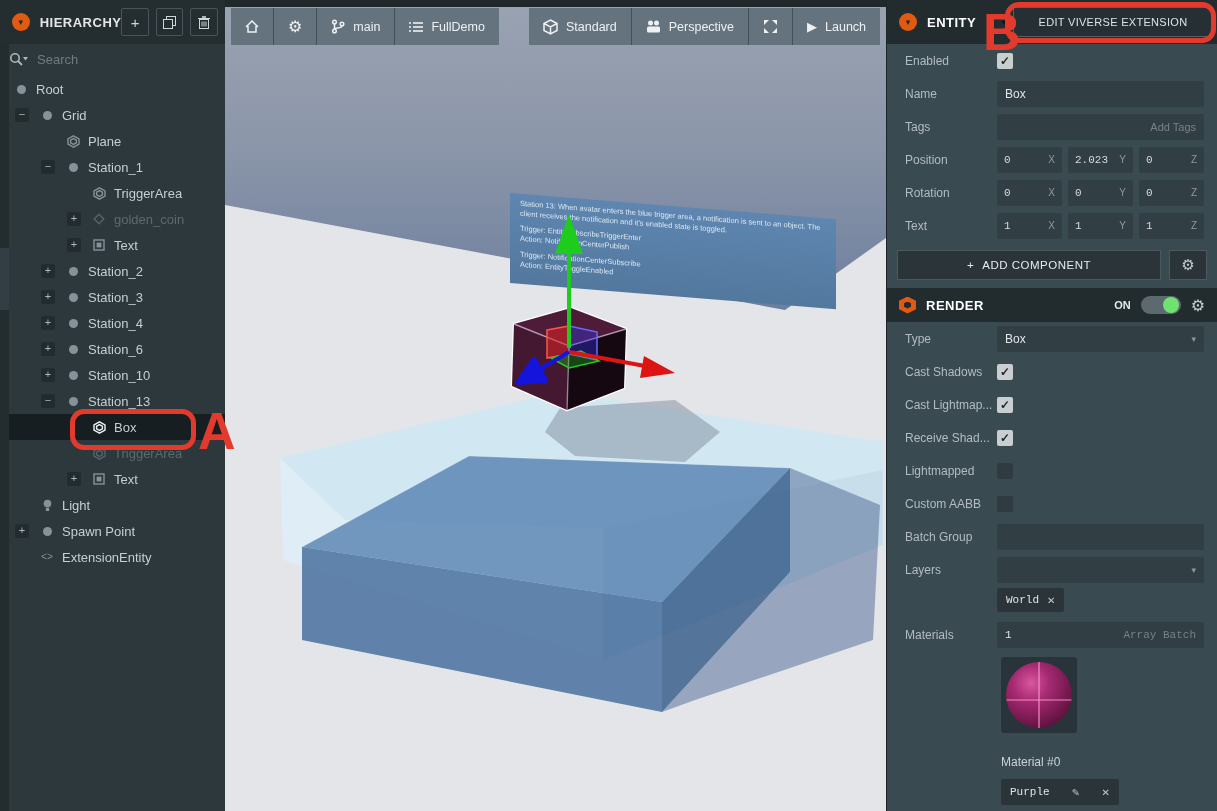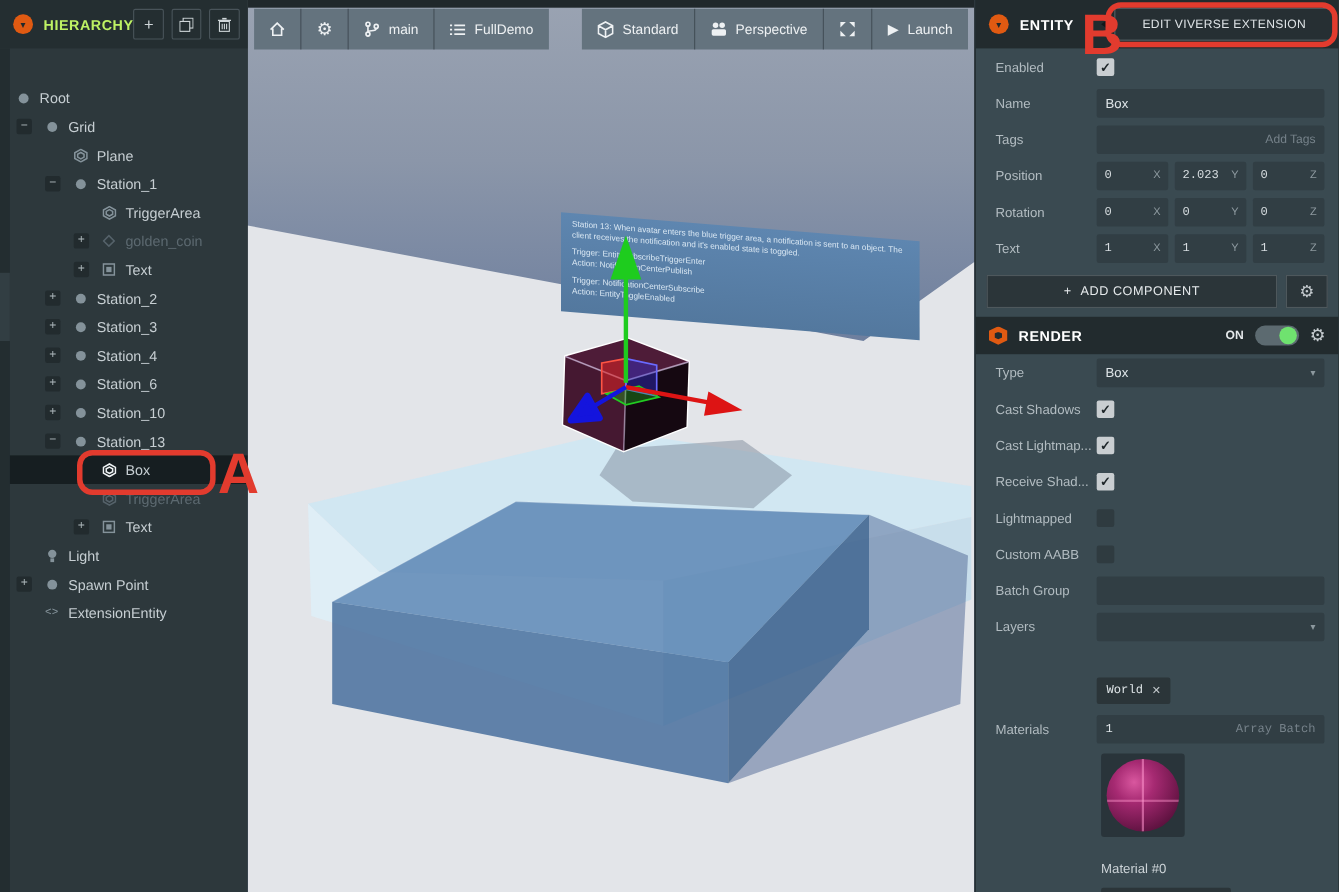--- a/index.html
+++ b/index.html
@@ -8,21 +8,21 @@
   #stage { position:relative; width:1217px; height:811px; }
 
   
   #left-panel { position:absolute; left:0; top:0; width:225px; height:811px; background:#2d383c; }
   #left-strip { position:absolute; left:0; top:44px; width:9px; height:767px; background:#232d30; }
   #left-strip .tab { position:absolute; left:0; top:204px; width:9px; height:62px; background:#323e43; }
   #hier-header { position:absolute; left:0; top:0; width:225px; height:44px; background:#242e31;
                  display:flex; align-items:center; }
   .orange-dot { width:18px; height:18px; border-radius:50%; background:var(--accent); margin-left:12px;
                 display:flex; align-items:center; justify-content:center; color:#20282b; font-size:9px; }
-  #hier-title { color:#bef264; font-weight:bold; font-size:13px; letter-spacing:.5px; margin-left:10px; flex:1; }
+  #hier-title { color:#e5e5e5; font-weight:bold; font-size:13px; letter-spacing:.5px; margin-left:10px; flex:1; }
   .hdr-btn { width:28px; height:28px; border:1px solid #49545a; border-radius:2px; margin-right:7px;
              display:flex; align-items:center; justify-content:center; color:#cfd6d9; font-size:15px; background:transparent; }
   .hdr-btn svg { display:block; }
   #search-row { position:absolute; left:9px; top:44px; width:216px; height:30px; display:flex; align-items:center; }
   #search-row .ph { color:#6e7c82; font-size:13px; margin-left:8px; }
   #tree { position:absolute; left:9px; top:76px; width:216px; }
   .trow { position:relative; height:26px; display:flex; align-items:center; font-size:13px; color:#c6ced2; }
   .trow.selected { background:#161e21; margin-left:-0px; }
   .trow.dimmed { color:#5c6970; }
   .trow .toggle { position:absolute; width:14px; height:14px; background:#222b2e; color:#aeb8bc;
@@ -63,21 +63,21 @@
              clip-path:polygon(50% 0,100% 25%,100% 75%,50% 100%,0 75%,0 25%); }
   #render-right { margin-left:auto; display:flex; align-items:center; gap:10px; margin-right:12px; }
   #on-label { color:#e6eaec; font-size:11px; font-weight:bold; }
   #render-toggle { width:40px; height:18px; border-radius:9px; background:#5c6a70; position:relative; }
   #render-toggle .knob { position:absolute; right:2px; top:1px; width:16px; height:16px; border-radius:50%; background:var(--toggle-green); }
   .gear-glyph { color:#c6ccd0; font-size:16px; }
   .dd-caret { margin-left:auto; color:#8d999f; font-size:9px; }
   .tagbox { display:inline-flex; align-items:center; gap:8px; height:24px; background:#2b3539; border-radius:2px;
             padding:0 9px; font-family:"Liberation Mono", monospace; font-size:11px; color:#dfe5e8; }
   .tagbox .x { color:#c4cacd; font-size:10px; font-family:"Liberation Sans",sans-serif; }
-  #world-row { padding:2px 13px 6px 110px;margin-top:28px; }
+  #world-row { padding:2px 13px 6px 110px; }
   #material-block { display:flex; padding:6px 13px 0 114px; gap:14px;flex-direction:column; }
   #mat-thumb { width:76px; height:76px; background:#29343a; border-radius:3px; display:flex; align-items:center; justify-content:center; }
   #mat-sphere { width:66px; height:66px; border-radius:50%; position:relative; overflow:hidden;
      background:radial-gradient(circle at 38% 32%, #d9579f 0%, #a62a72 30%, #7c1b54 58%, #55103a 82%, #400b2c 100%); }
   #mat-sphere .mer { position:absolute; left:49%; top:0; width:2px; height:100%; background:rgba(255,150,205,.55); }
   #mat-sphere .eq  { position:absolute; top:56%; left:0; height:2px; width:100%; background:rgba(255,150,205,.45); }
   #mat-right { display:flex; flex-direction:column; gap:10px; padding-top:8px; }
   #mat-name { color:#ccd3d7; font-size:12px; }
   #purple-tag { width:118px; justify-content:space-between; height:26px; }
   #purple-tag .pencil { font-size:12px; color:#c4cacd; }
@@ -258,20 +258,28 @@
             <line x1="4" y1="1" x2="8" y2="1" stroke="#cfd6d9" stroke-width="1.6"></line>
             <line x1="4" y1="5.5" x2="4" y2="10.5" stroke="#cfd6d9"></line>
             <line x1="6" y1="5.5" x2="6" y2="10.5" stroke="#cfd6d9"></line>
             <line x1="8" y1="5.5" x2="8" y2="10.5" stroke="#cfd6d9"></line>
           </svg>
       </div>
     </div>
     <div id="left-strip">
         <div class="tab"></div>
       </div>
+    <div id="search-row">
+      <svg width="20" height="14" viewBox="0 0 20 14">
+        <circle cx="6" cy="6" r="4.2" fill="none" stroke="#aeb8bc" stroke-width="1.6"></circle>
+        <line x1="9" y1="9" x2="13" y2="13" stroke="#aeb8bc" stroke-width="1.8"></line>
+        <polygon points="14,5 19,5 16.5,8.5" fill="#aeb8bc"></polygon>
+      </svg>
+      <span class="ph">Search</span>
+    </div>
     <div id="tree">
         <div class="trow">
           <span class="ticon" style="left:5px">
             <svg width="11" height="11" viewBox="0 0 11 11">
               <circle cx="5.5" cy="5.5" r="4.5" fill="#84929a"></circle>
             </svg>
           </span>
           <span class="tlabel" style="left:27px">Root</span>
         </div>
         <div class="trow">

